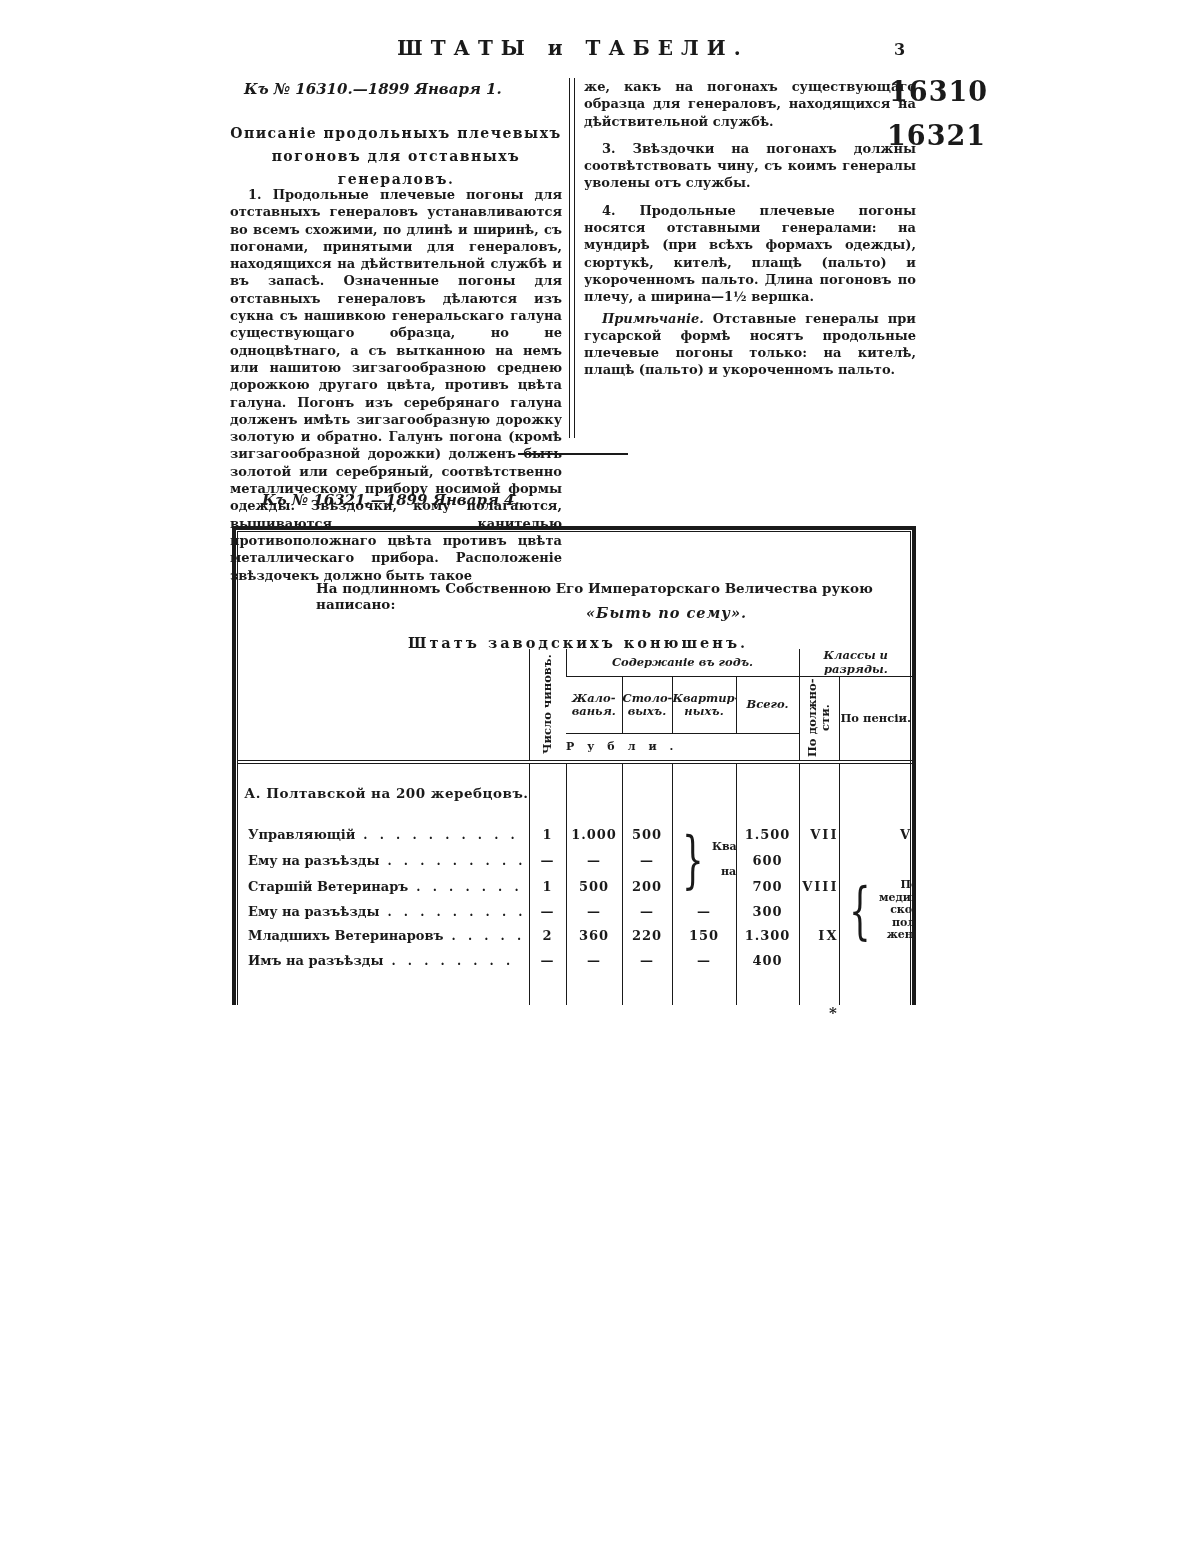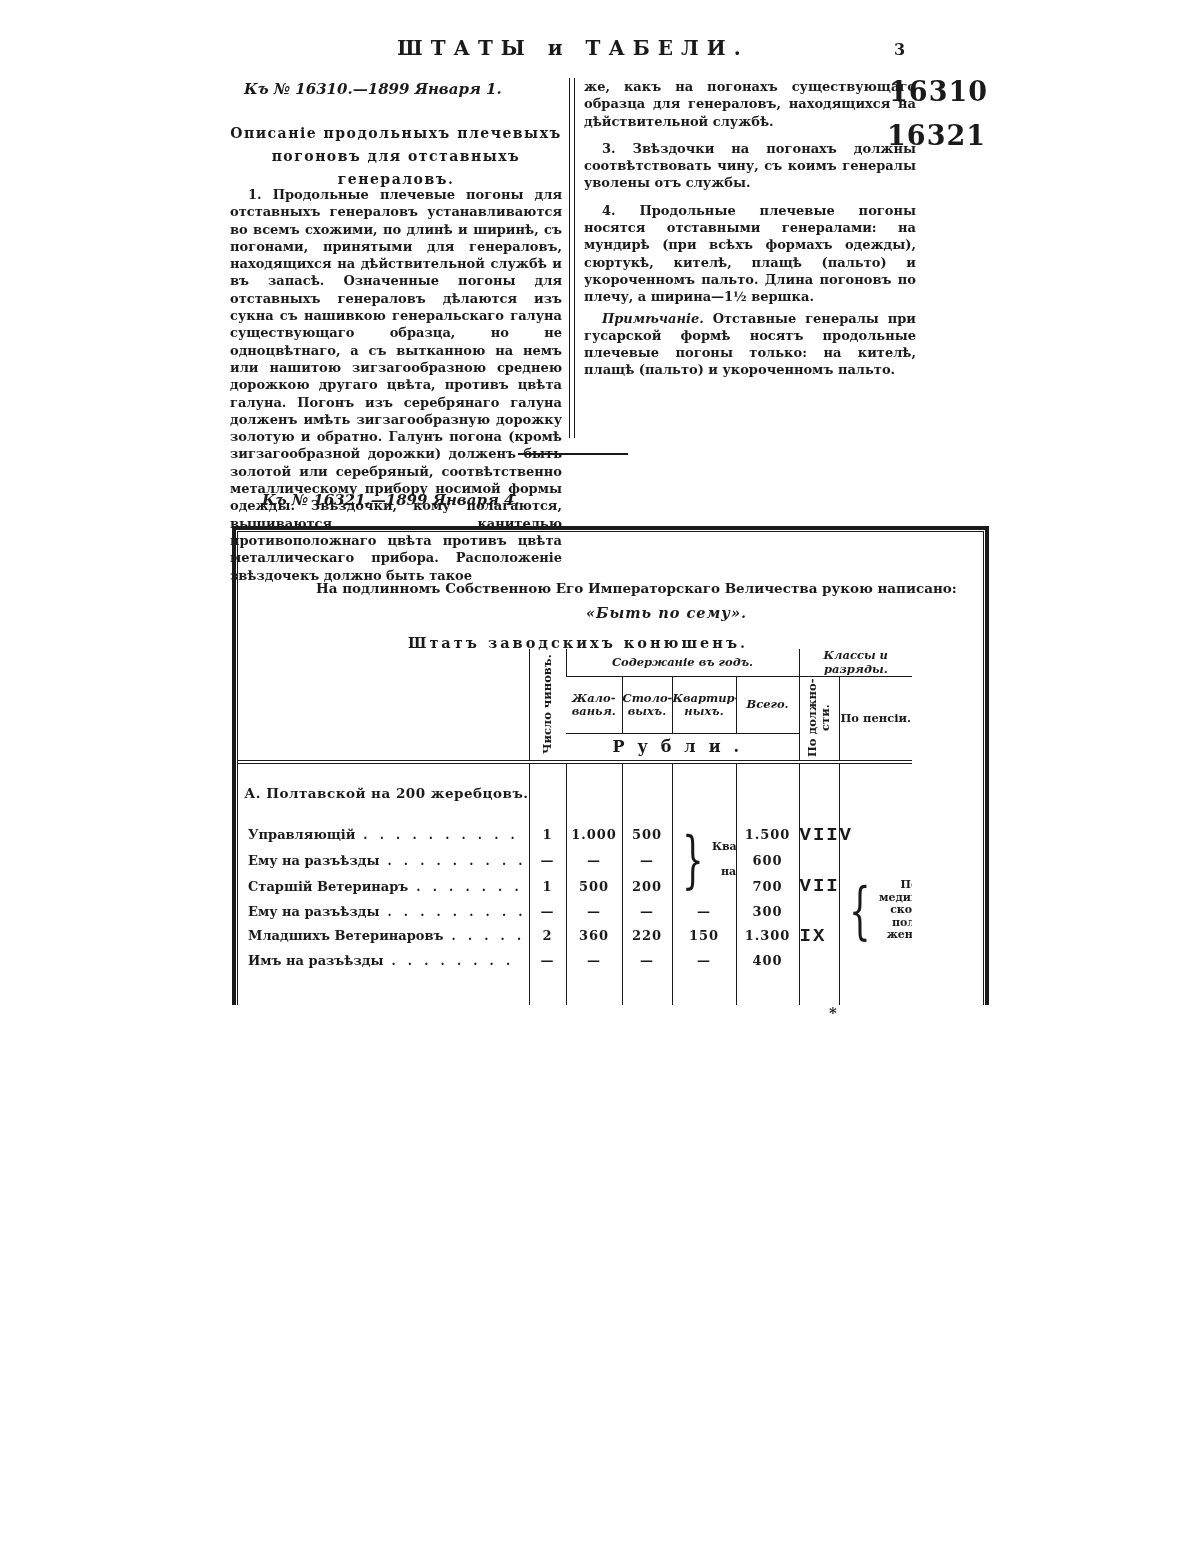--- a/index.html
+++ b/index.html
@@ -22,43 +22,43 @@
   .col p.noindent{text-indent:0;}
   .col p.sp{margin-top:10px;}
   .lead-italic{font-style:italic;}
   .article-heading{left:230px;top:102px;width:332px;text-align:center;
     font-size:14px;font-weight:bold;letter-spacing:1.5px;line-height:23px;}
   .col-divider{left:569px;top:58px;height:360px;width:4px;
     border-left:1.5px solid #1a1a1a;border-right:1.5px solid #1a1a1a;}
   .mid-rule{left:518px;top:433px;width:110px;height:2px;background:#1a1a1a;}
 
   
-  .tbl-outer{left:232px;top:506px;width:757px;height:479px;box-sizing:border-box;
+  .tbl-outer{left:232px;top:506px;width:684px;height:479px;box-sizing:border-box;
     border-top:4px solid #1a1a1a;border-left:4px solid #1a1a1a;border-right:4px solid #1a1a1a;
     overflow:hidden;}
   .tbl-inner{margin:1px;border-top:1px solid #1a1a1a;border-left:1px solid #1a1a1a;
     border-right:1px solid #1a1a1a;height:100%;box-sizing:border-box;}
   .preamble{height:117px;position:relative;font-weight:bold;}
   .pre1{left:78px;top:28px;font-size:13.5px;}
   .pre2{left:348px;top:52px;font-size:14.5px;font-style:italic;letter-spacing:1px;}
   .pre3{left:170px;top:82px;font-size:14.5px;letter-spacing:3px;}
 
   table.staff{border-collapse:collapse;table-layout:fixed;width:674px;}
   table.staff td{border-left:1.5px solid #1a1a1a;padding:0;vertical-align:middle;
     font-weight:bold;overflow:hidden;}
   table.staff td:first-child{border-left:none;}
   td.hdr{font-size:11.5px;text-align:center;line-height:13.5px;}
   td.line-below{border-bottom:1.5px solid #1a1a1a;font-style:italic;}
   td.dbl-below{border-bottom:4px double #1a1a1a;}
   .vtext{writing-mode:vertical-rl;transform:rotate(180deg);margin:0 auto;
     font-size:11.5px;line-height:13px;white-space:normal;height:100px;}
   .vtext.short{height:80px;}
-  td.rubles{letter-spacing:13px;font-size:16px;text-align:center;}
+  td.rubles{letter-spacing:13px;font-size:11px;}
   td.num{font-size:13px;text-align:center;letter-spacing:1px;}
-  td.roman{font-size:19px;text-align:left;letter-spacing:2px;font-family:Liberation Mono, monospace;}
+  td.roman{font-size:13px;text-align:right;letter-spacing:2px;}
   td.title-cell{font-size:13px;}
   .rowline{display:flex;align-items:flex-start;padding-left:10px;}
   .leader{flex:1;overflow:hidden;white-space:nowrap;margin:0 6px 0 8px;}
   .leader::after{content:". . . . . . . . . . . . . . . . . . . . . . . . . . . . .";
     letter-spacing:4px;font-size:12px;}
   td.section-cell{font-size:13.5px;text-align:right;letter-spacing:0.5px;
     vertical-align:bottom;padding-bottom:16px;}
   .note-cell{display:flex;align-items:center;justify-content:flex-start;}
   .brace{font-size:62px;font-weight:normal;line-height:60px;
     transform:scaleX(0.55);display:inline-block;}

